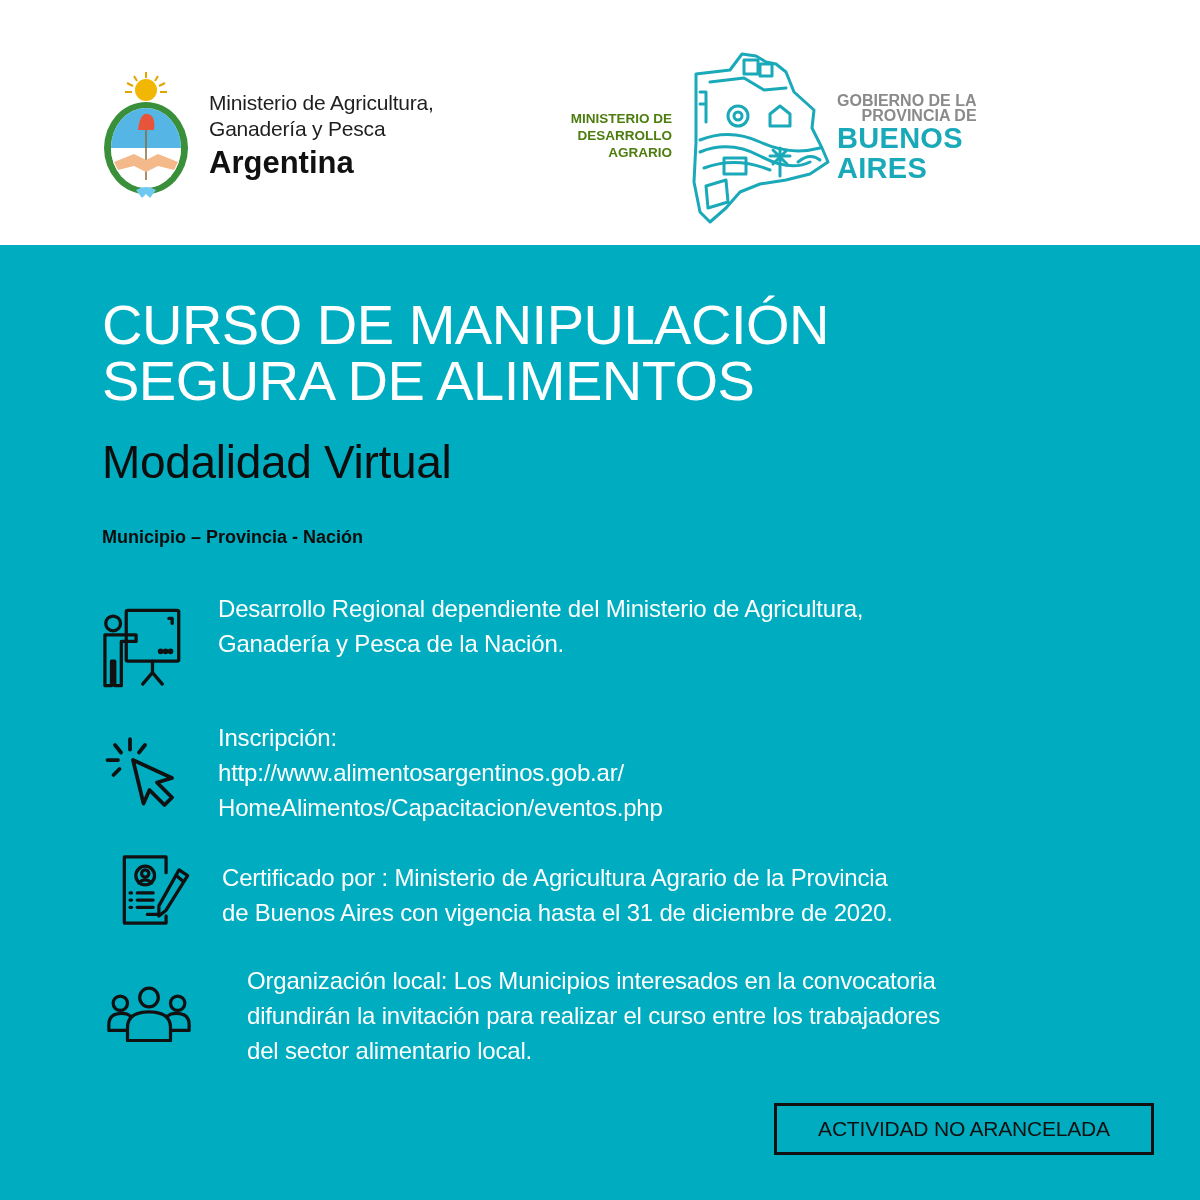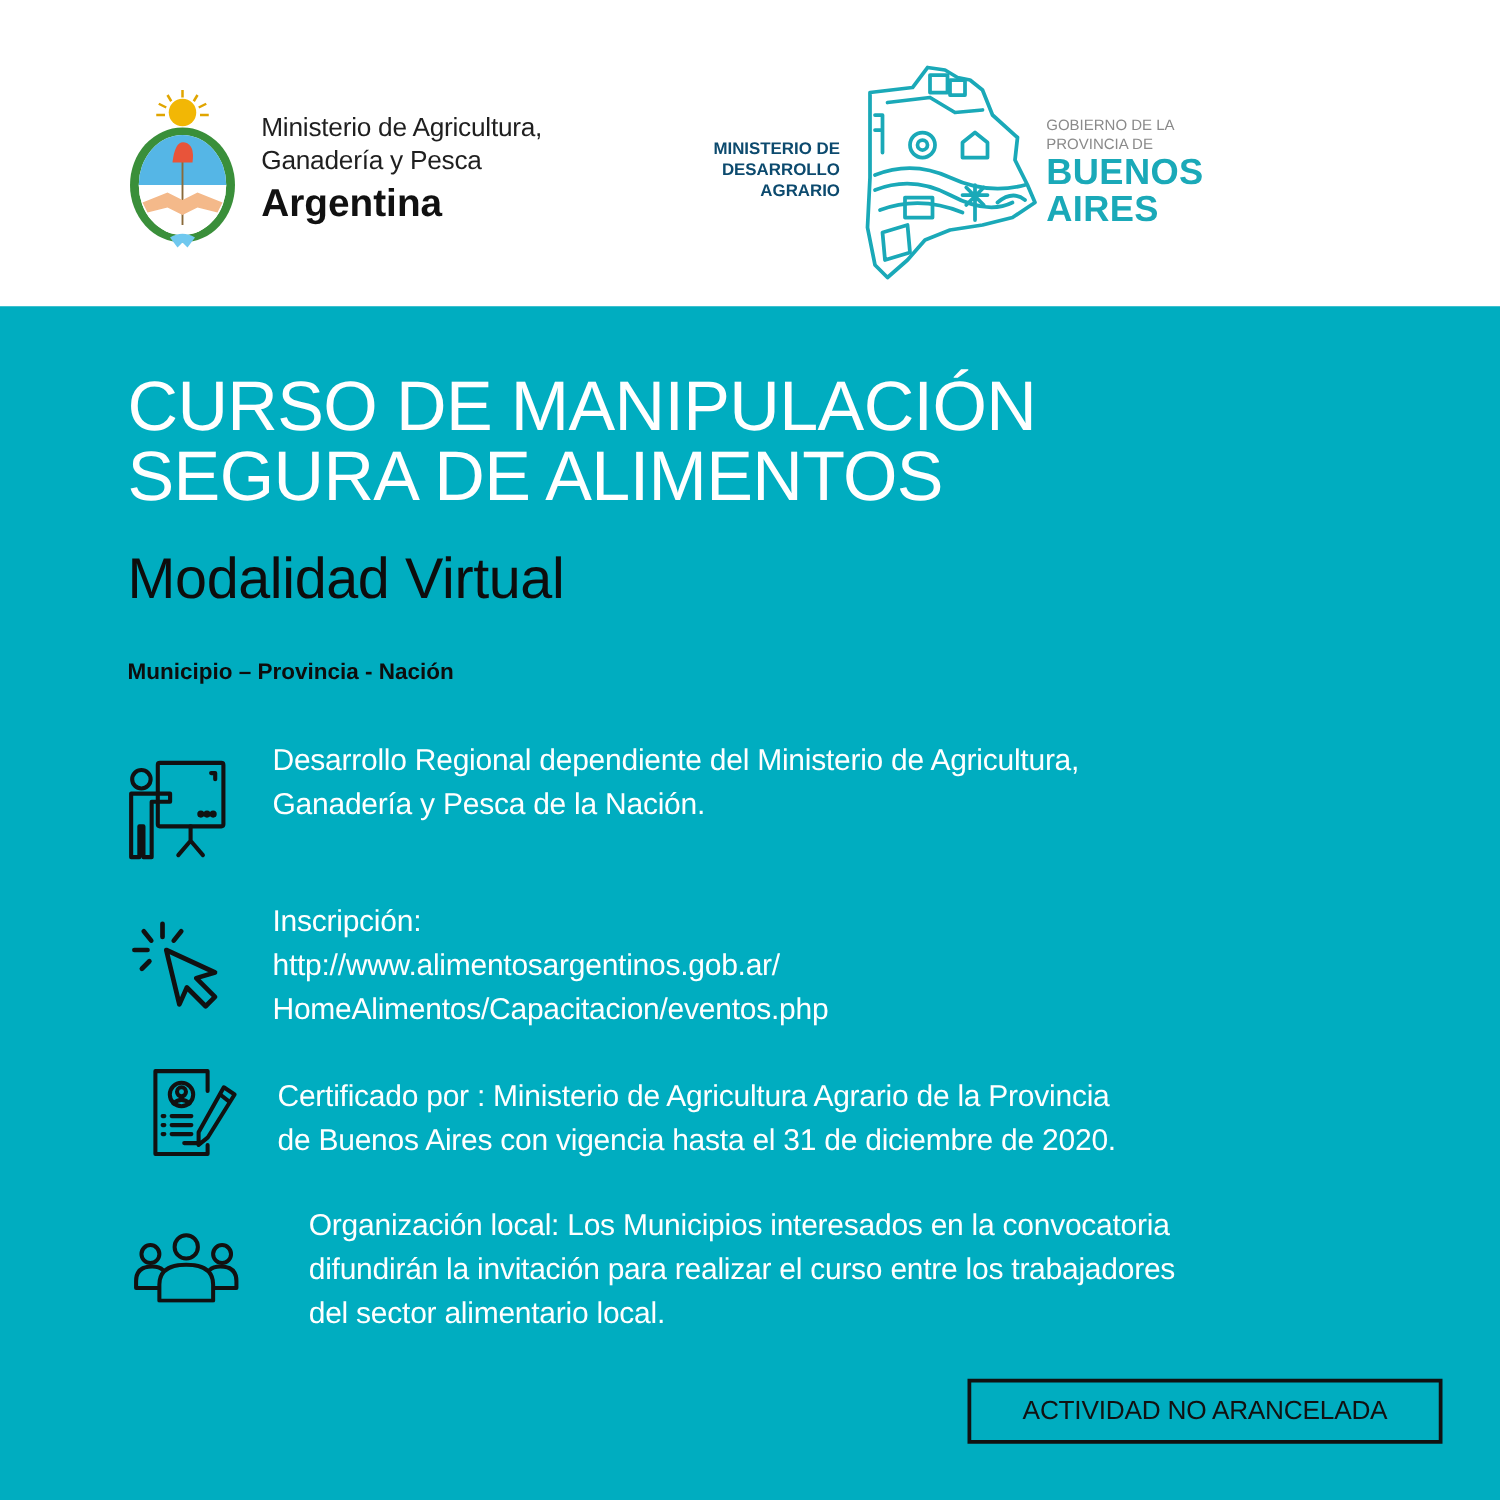--- a/index.html
+++ b/index.html
@@ -9,25 +9,25 @@
   .header { position: absolute; left: 0; top: 0; width: 1200px; height: 175px; background: #ffffff; }
   .main { position: absolute; left: 0; top: 245px; width: 1200px; height: 955px; background: #00adc0; }
 
   
   .coat { position: absolute; left: 100px; top: 68px; width: 92px; height: 135px; }
   .ministry-text { position: absolute; left: 209px; top: 90px; color: #1f1f1f; }
   .ministry-text .l1, .ministry-text .l2 { font-size: 21px; line-height: 26px; letter-spacing: -0.2px; display:block; }
   .ministry-text .l3 { font-size: 31px; font-weight: bold; line-height: 38px; margin-top: 2px; display:block; color:#111; }
 
   
-  .mda-text { position: absolute; left: 536px; top: 110px; width: 136px; text-align: right; color: #0c4a6e; font-weight: bold; font-size: 13.5px; line-height: 17px; }
+  .mda-text { position: absolute; left: 536px; top: 110px; width: 136px; text-align: right; color: #4d7c0f; font-weight: bold; font-size: 13.5px; line-height: 17px; }
   .mda-text span { display: block; }
   .pba-map { position: absolute; left: 690px; top: 52px; width: 140px; height: 172px; }
   .pba-text { position: absolute; left: 837px; top: 93px; }
-  .pba-text .small { display:block; color: #8a8a8a; font-weight: normal; font-size: 12px; line-height: 15px; }
+  .pba-text .small { display:block; color: #8a8a8a; font-weight: bold; font-size: 16px; line-height: 15px; text-align: right; }
   .pba-text .big { display:block; color: #1aa9b8; font-weight: bold; font-size: 29px; line-height: 30px; letter-spacing: 0.3px; }
   .pba-text .big:first-of-type { margin-top: 3px; }
 
   
   .title { position: absolute; left: 102px; top: 297px; color: #ffffff; font-weight: normal; font-size: 56px; line-height: 56px; letter-spacing: -0.5px; }
   .title span { display: block; }
   .subtitle { position: absolute; left: 102px; top: 434px; color: #0d0d0d; font-size: 46px; line-height: 56px; letter-spacing: -0.3px; }
   .tagline { position: absolute; left: 102px; top: 509px; color: #0d0d0d; font-weight: bold; font-size: 18px; line-height: 22px; margin-top: 17px; }
 
   

